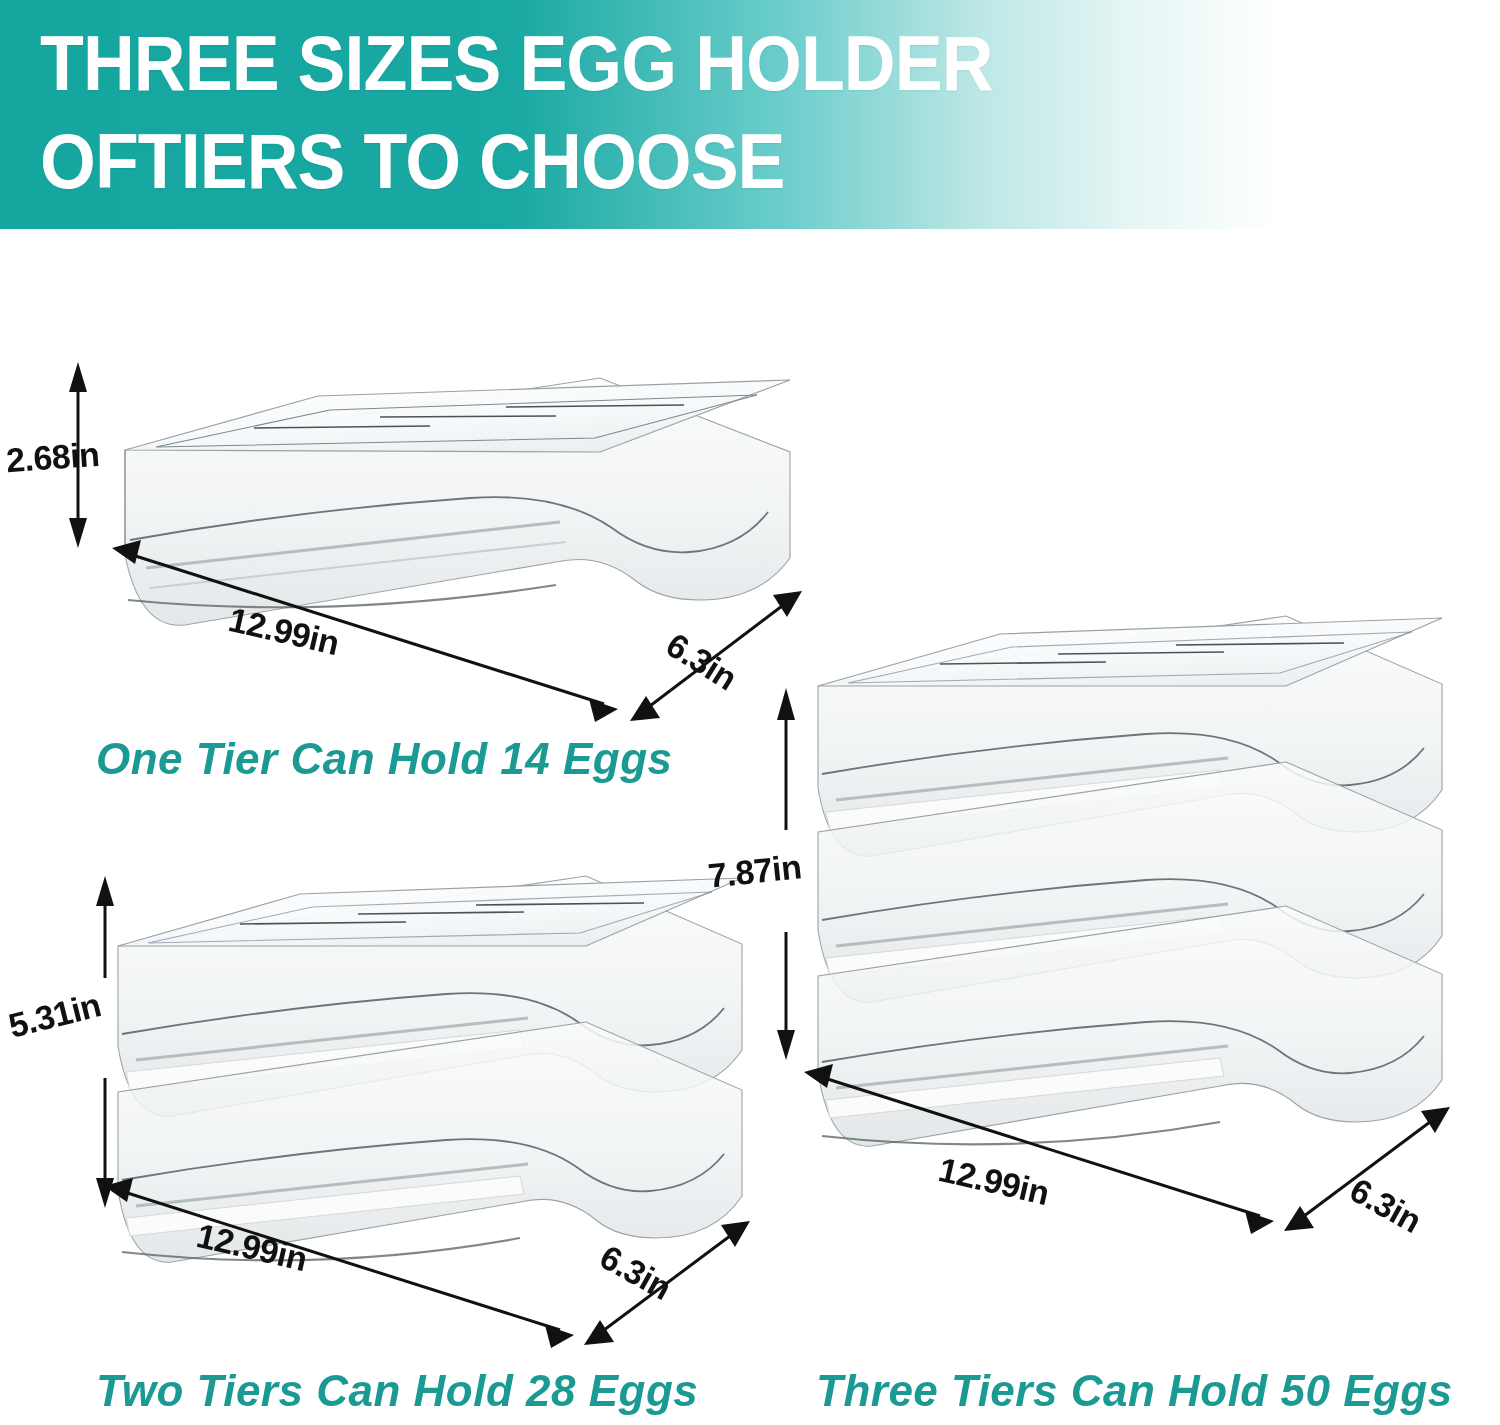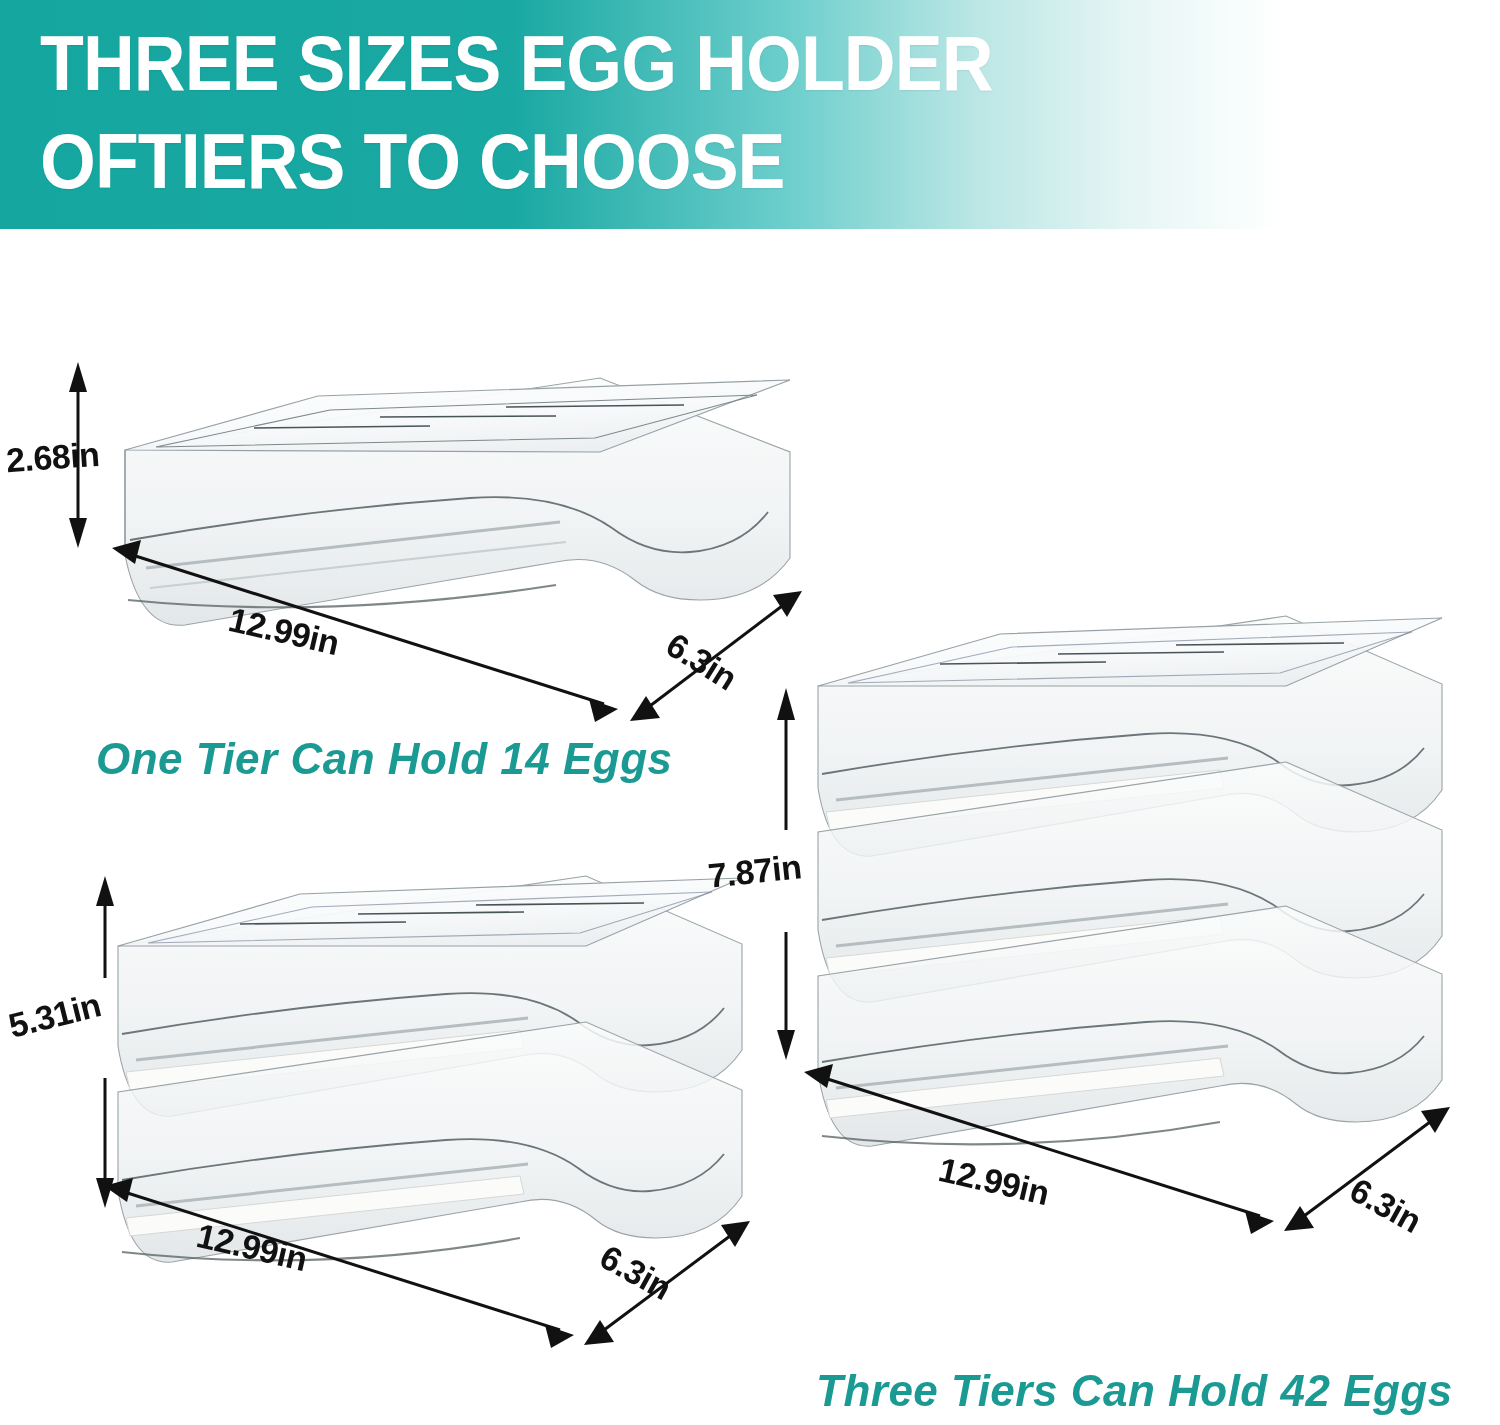--- a/index.html
+++ b/index.html
@@ -222,20 +222,21 @@
         <polygon points="584,485 614,482 600,460" stroke="none"></polygon>
         <polygon points="750,361 721,365 735,387" stroke="none"></polygon>
       </g>
     </svg>
   </div>
 
   <div class="dim" id="dim-h-two">5.31in</div>
   <div class="dim" id="dim-l-two">12.99in</div>
   <div class="dim" id="dim-w-two">6.3in</div>
 
+  <div class="caption" id="caption-two">Two Tiers Can Hold 28 Eggs</div>
 
   <div class="stage" id="stage-three">
     <svg width="800" height="780" viewBox="0 0 800 780">
 
       <g>
         <path d="M 118 208 L 118 106 L 586 36 L 742 104 L 742 210
                  Q 714 252 656 252 Q 618 252 596 234
                  Q 562 206 520 216 L 172 276 Q 130 280 118 208 Z" fill="url(#plasticFront)" stroke="#9aa4a8" stroke-width="1.1"></path>
         <path d="M 118 106 L 300 54 L 742 38 L 586 106 Z" fill="url(#plasticLid)" stroke="#98a2a6" stroke-width="1.2"></path>
         <path d="M 148 103 L 312 67 L 712 52 L 580 93 Z" fill="none" stroke="#7e899d" stroke-opacity="0.7" stroke-width="1.1"></path>
@@ -284,15 +285,15 @@
         <polygon points="584,651 614,648 600,626" stroke="none"></polygon>
         <polygon points="750,527 721,531 735,553" stroke="none"></polygon>
       </g>
     </svg>
   </div>
 
   <div class="dim" id="dim-h-three">7.87in</div>
   <div class="dim" id="dim-l-three">12.99in</div>
   <div class="dim" id="dim-w-three">6.3in</div>
 
-  <div class="caption" id="caption-three">Three Tiers Can Hold 42 Eggs</div>
+  <div class="caption" id="caption-three">Three Tiers Can Hold 50 Eggs</div>
 
 </div>
 
 </body></html>

